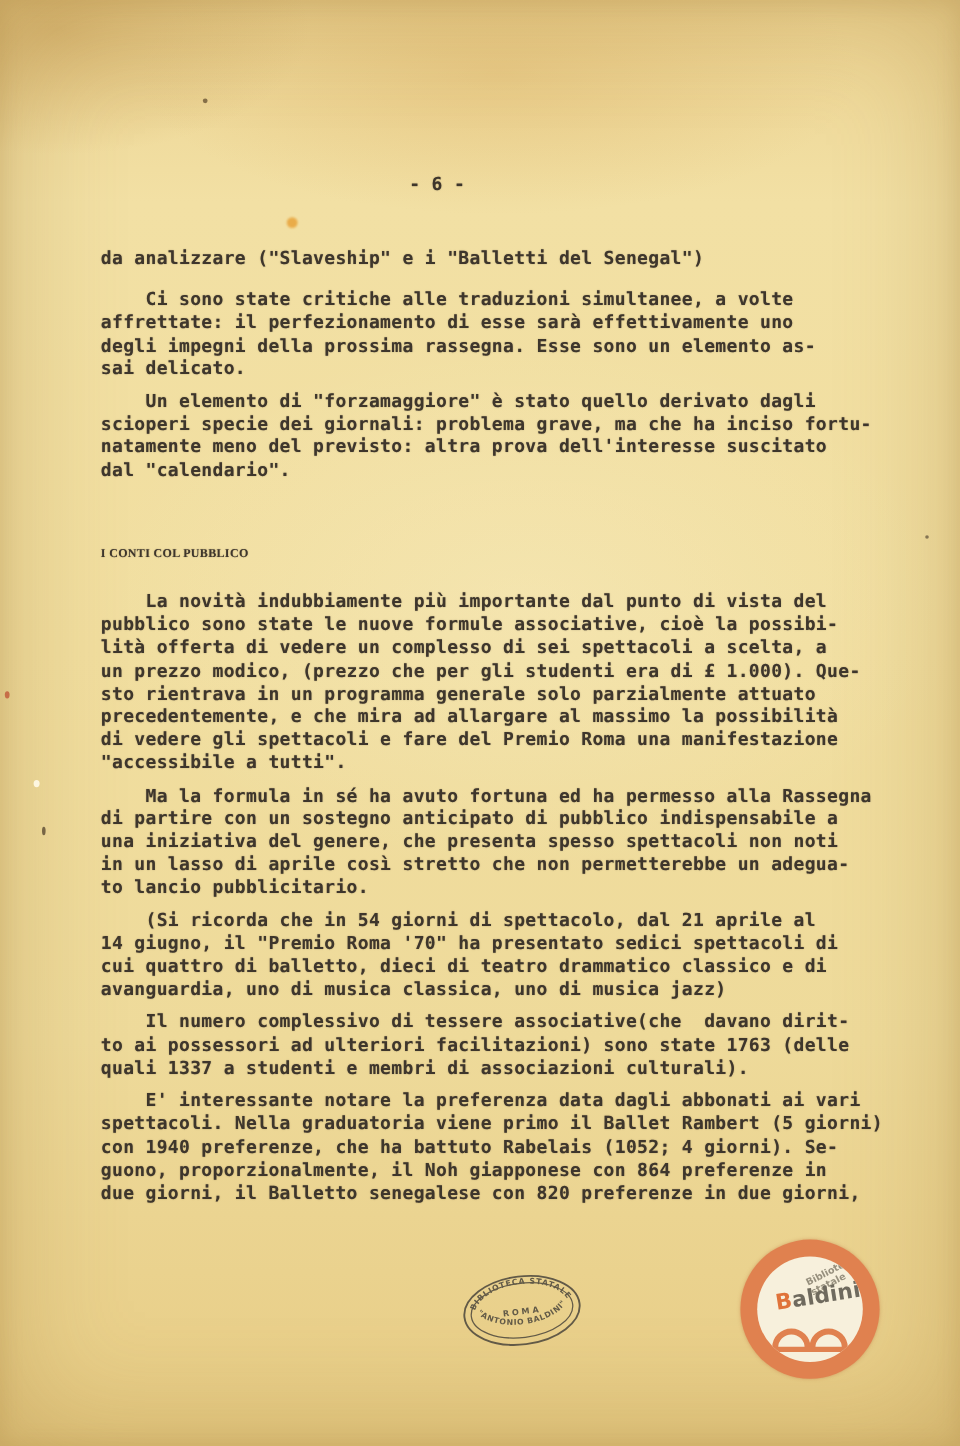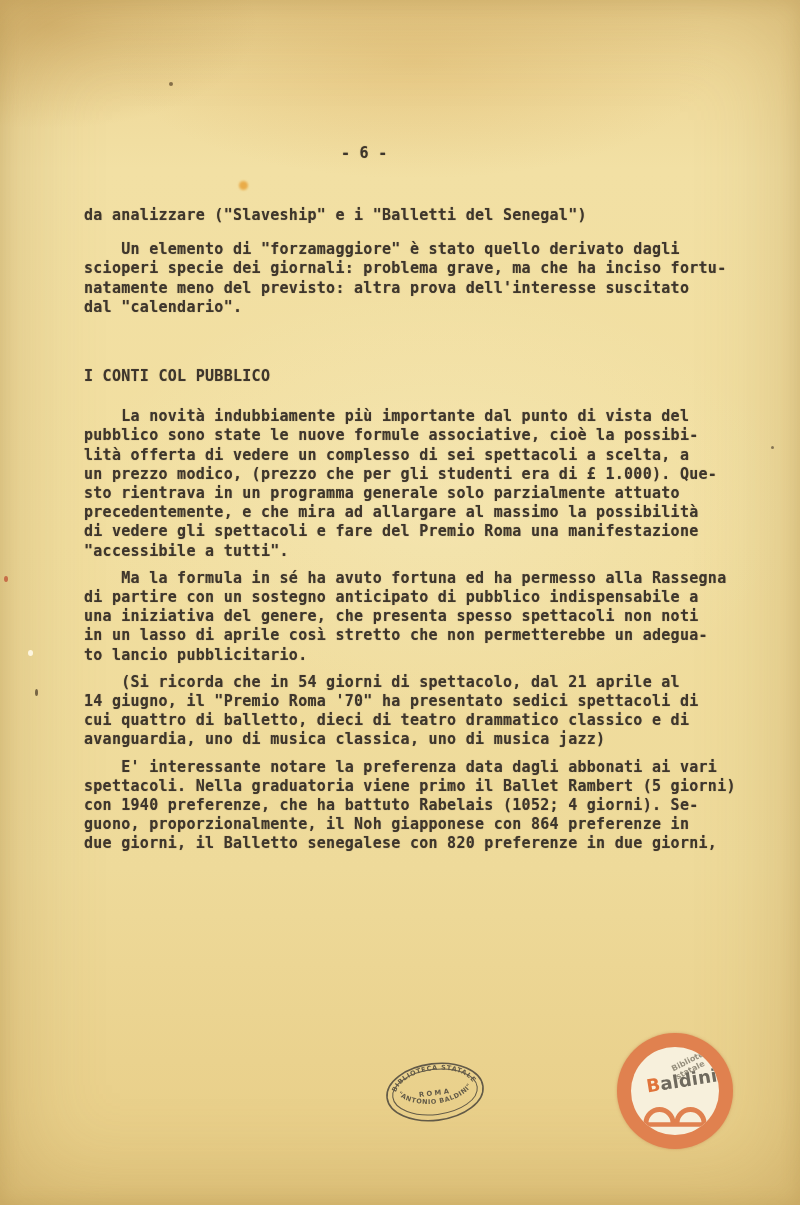--- a/index.html
+++ b/index.html
@@ -18,21 +18,21 @@
   }
   .typewriter{
     font-family:"DejaVu Sans Mono",monospace;
     font-weight:700;font-size:15px;letter-spacing:.28px;line-height:19.2px;
     color:#3e362c;text-shadow:0 0 1px rgba(62,50,38,.5);
   }
   .page-number{position:absolute;top:144px;left:341px;}
   .text-block{position:absolute;left:84px;top:206px;width:700px;}
   .para{white-space:pre;margin:0 0 8px 0;}
   .para.continuation{margin-bottom:15px;}
-  .section-heading{white-space:pre;font-size:15px;margin:50px 0 21px 0;font-weight:700;}
+  .section-heading{white-space:pre;font-size:10px;margin:50px 0 21px 0;font-weight:700;font-family:Liberation Serif, serif;}
   
   .ink-stamp{position:absolute;left:372px;top:1050px;transform:rotate(-7deg);opacity:.85;}
   
   .baldini-logo{position:absolute;left:617px;top:1033px;width:116px;height:116px;border-radius:50%;
     background:#e0814f;box-shadow:0 0 3px rgba(190,110,60,.5);}
   .logo-inner{position:absolute;inset:14px;border-radius:50%;background:#f7f0dc;overflow:hidden;}
   .logo-small-text{position:absolute;left:41px;top:8px;transform:rotate(-27deg);
     font-family:"DejaVu Sans",sans-serif;font-size:8px;font-weight:700;color:#97907e;line-height:8.5px;}
   .logo-small-text span{display:block;}
   .logo-name{position:absolute;left:15px;top:23px;transform:rotate(-9deg);
@@ -50,20 +50,24 @@
 </style>
 </head>
 <body>
 
 <div class="page">
 
   <div class="page-number typewriter">- 6 -</div>
 
   <div class="text-block typewriter">
     <div class="para continuation">da analizzare ("Slaveship" e i "Balletti del Senegal")</div>
+    <div class="para">    Ci sono state critiche alle traduzioni simultanee, a volte
+affrettate: il perfezionamento di esse sarà effettivamente uno
+degli impegni della prossima rassegna. Esse sono un elemento as-
+sai delicato.</div>
     <div class="para">    Un elemento di "forzamaggiore" è stato quello derivato dagli
 scioperi specie dei giornali: problema grave, ma che ha inciso fortu-
 natamente meno del previsto: altra prova dell'interesse suscitato
 dal "calendario".</div>
     <div class="section-heading">I CONTI COL PUBBLICO</div>
     <div class="para">    La novità indubbiamente più importante dal punto di vista del
 pubblico sono state le nuove formule associative, cioè la possibi-
 lità offerta di vedere un complesso di sei spettacoli a scelta, a
 un prezzo modico, (prezzo che per gli studenti era di £ 1.000). Que-
 sto rientrava in un programma generale solo parzialmente attuato
@@ -72,20 +76,23 @@
 "accessibile a tutti".</div>
     <div class="para">    Ma la formula in sé ha avuto fortuna ed ha permesso alla Rassegna
 di partire con un sostegno anticipato di pubblico indispensabile a
 una iniziativa del genere, che presenta spesso spettacoli non noti
 in un lasso di aprile così stretto che non permetterebbe un adegua-
 to lancio pubblicitario.</div>
     <div class="para">    (Si ricorda che in 54 giorni di spettacolo, dal 21 aprile al
 14 giugno, il "Premio Roma '70" ha presentato sedici spettacoli di
 cui quattro di balletto, dieci di teatro drammatico classico e di
 avanguardia, uno di musica classica, uno di musica jazz)</div>
+    <div class="para">    Il numero complessivo di tessere associative(che  davano dirit-
+to ai possessori ad ulteriori facilitazioni) sono state 1763 (delle
+quali 1337 a studenti e membri di associazioni culturali).</div>
     <div class="para">    E' interessante notare la preferenza data dagli abbonati ai vari
 spettacoli. Nella graduatoria viene primo il Ballet Rambert (5 giorni)
 con 1940 preferenze, che ha battuto Rabelais (1052; 4 giorni). Se-
 guono, proporzionalmente, il Noh giapponese con 864 preferenze in
 due giorni, il Balletto senegalese con 820 preferenze in due giorni,</div>
   </div>
 
   <svg class="ink-stamp" width="126" height="84" viewBox="0 0 120 80">
     <defs>
       <path id="arcTop" d="M 23 46 A 38 22 0 1 1 97 46" fill="none"></path>

